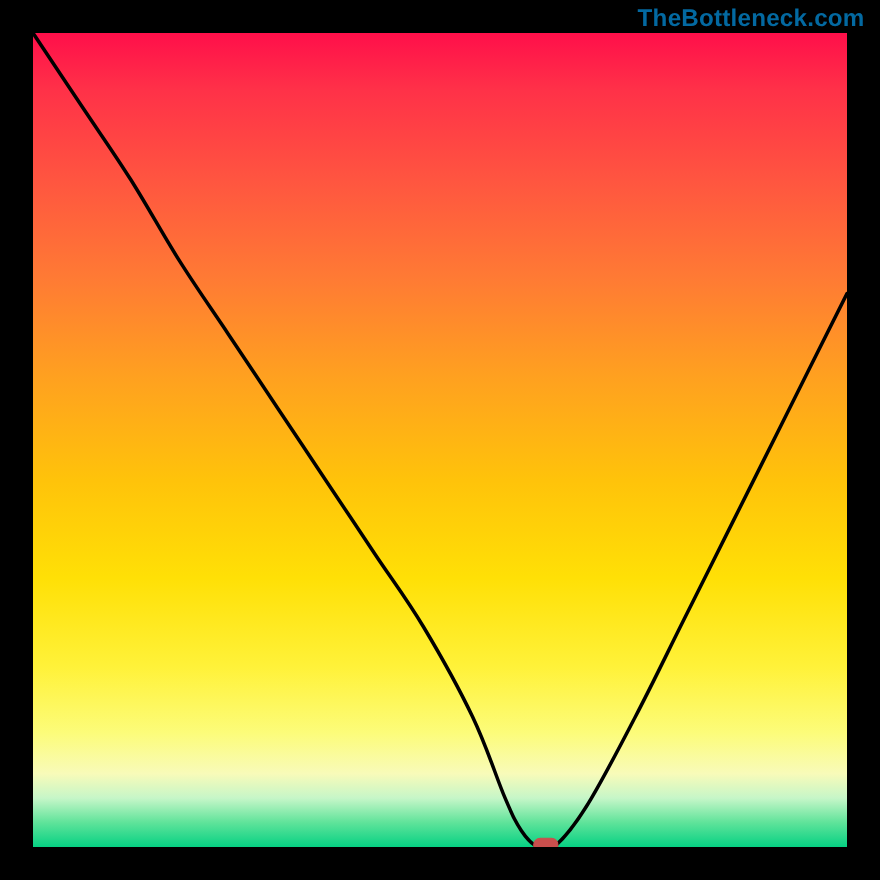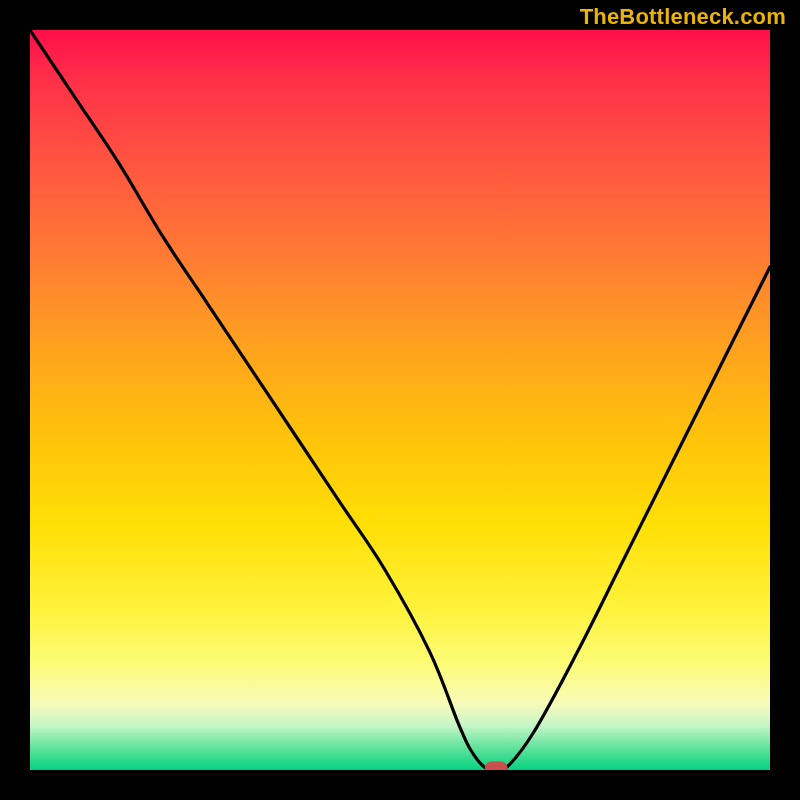--- a/index.html
+++ b/index.html
@@ -13,21 +13,21 @@
   }
   .chart-wrap {
     position: relative;
     width: 800px;
     height: 800px;
   }
   .watermark {
     position: absolute;
     top: 4px;
     right: 14px;
-    color: #eab308;
+    color: #0369a1;
     font-size: 22px;
     font-weight: 600;
     letter-spacing: 0.2px;
     z-index: 5;
     user-select: none;
   }
   .plot-area {
     position: absolute;
     left: 30px;
     top: 30px;

